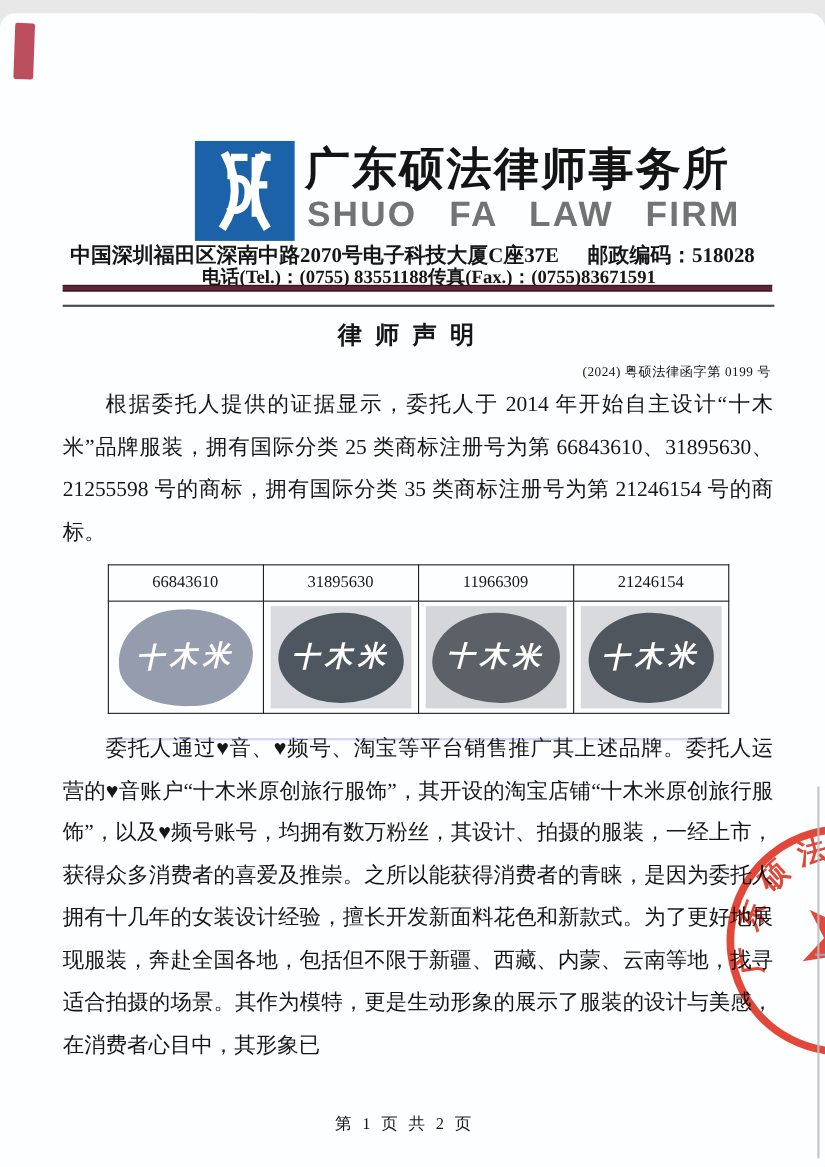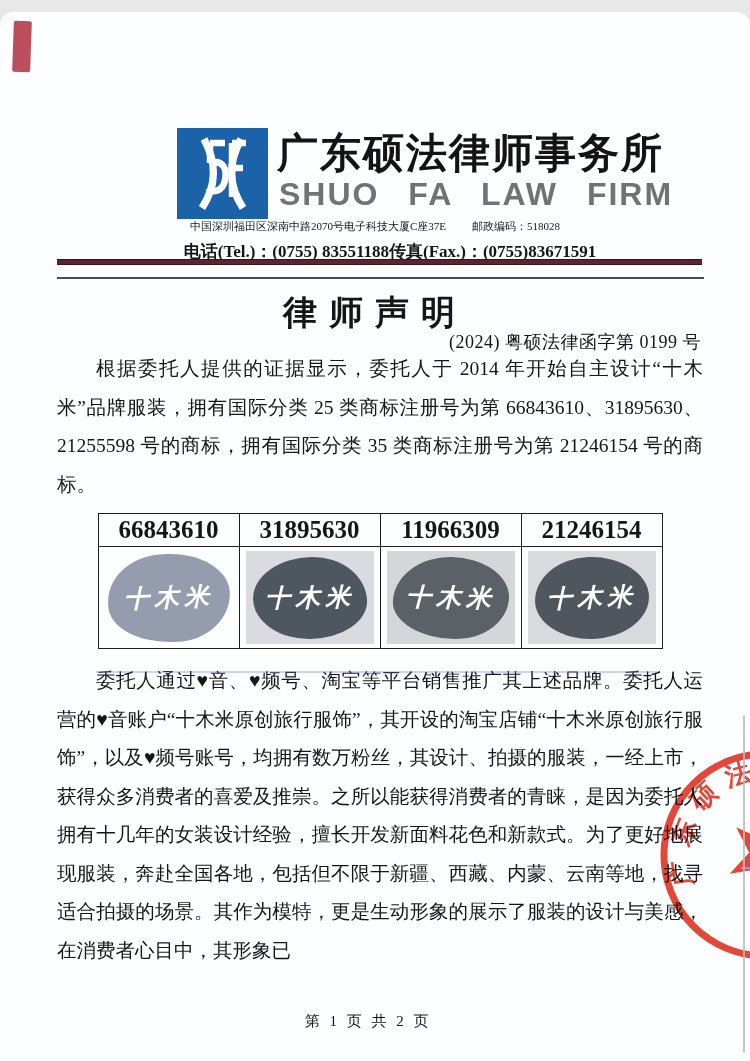--- a/index.html
+++ b/index.html
@@ -13,39 +13,39 @@
   
   .corner-mark{position:absolute;left:13px;top:9px;width:18px;height:51px;
     background:#b23748;opacity:.88;transform:rotate(2deg);border-radius:2px;}
   
   .logo{position:absolute;left:177px;top:116px;width:91px;height:91px;}
   .firm-cn{position:absolute;left:277px;top:114px;font-size:41px;font-weight:700;
     letter-spacing:2px;white-space:nowrap;color:#141414;}
   .firm-en{position:absolute;left:279px;top:164px;font-size:32px;font-weight:700;
     font-family:"Liberation Sans","DejaVu Sans",sans-serif;letter-spacing:2px;word-spacing:18px;white-space:nowrap;color:#737373;}
   .addr-line{position:absolute;left:0;right:0;top:207px;text-align:center;
-    font-size:11px;font-weight:400;white-space:nowrap;}
+    font-size:19px;font-weight:700;white-space:nowrap;}
   .addr-line .gap{display:inline-block;width:26px;}
   .phone-line{position:absolute;left:0;right:0;top:228px;text-align:center;
     font-size:17px;font-weight:700;white-space:nowrap;padding-left:30px;}
   .rule-thick{position:absolute;left:57px;width:645px;top:247px;height:4px;
     background:#5c2531;border-top:1px solid #39141f;border-bottom:1px solid #39141f;}
   .rule-thin{position:absolute;left:57px;width:647px;top:265px;height:2px;background:#4c4c4c;}
   
   .doc-title{position:absolute;left:0;right:0;top:278px;text-align:center;
-    font-size:34px;font-weight:700;letter-spacing:12px;}
-  .ref-no{position:absolute;right:49px;top:318px;font-size:18px;letter-spacing:.5px;}
+    font-size:22px;font-weight:700;letter-spacing:12px;}
+  .ref-no{position:absolute;right:49px;top:318px;font-size:12px;letter-spacing:.5px;}
   
   .body-flow{position:absolute;left:57px;top:338px;width:646px;
     font-size:19.5px;line-height:38.5px;text-align:justify;}
   .body-flow p{margin:0;text-indent:2em;}
   
   table.tm{border-collapse:collapse;margin:9px auto 13px;width:565px;table-layout:fixed;}
   table.tm th,table.tm td{border:1.6px solid #1e1e1e;text-align:center;padding:0;}
-  table.tm th{height:32px;font-size:25px;font-weight:700;line-height:32px;}
+  table.tm th{height:32px;font-size:15px;font-weight:400;line-height:32px;}
   table.tm td{height:101px;vertical-align:middle;}
   .photo{margin:0 auto;display:flex;align-items:center;justify-content:center;}
   .photo.p2{width:128px;height:93px;background:#d9dbe1;}
   .photo.p3{width:128px;height:93px;background:#d4d6da;}
   .photo.p4{width:128px;height:93px;background:#d8dade;}
   .blob{display:flex;align-items:center;justify-content:center;
     color:#fff;font-weight:700;font-size:25px;letter-spacing:5px;
     font-style:italic;white-space:nowrap;}
   .blob.b1{width:122px;height:88px;background:#959cae;
     border-radius:48% 52% 46% 54%/55% 48% 56% 45%;transform:rotate(-2deg);}

